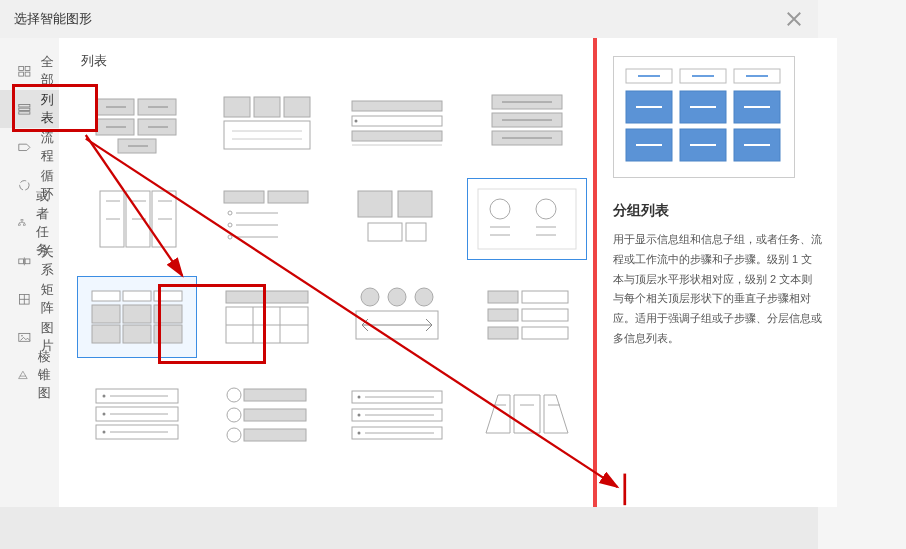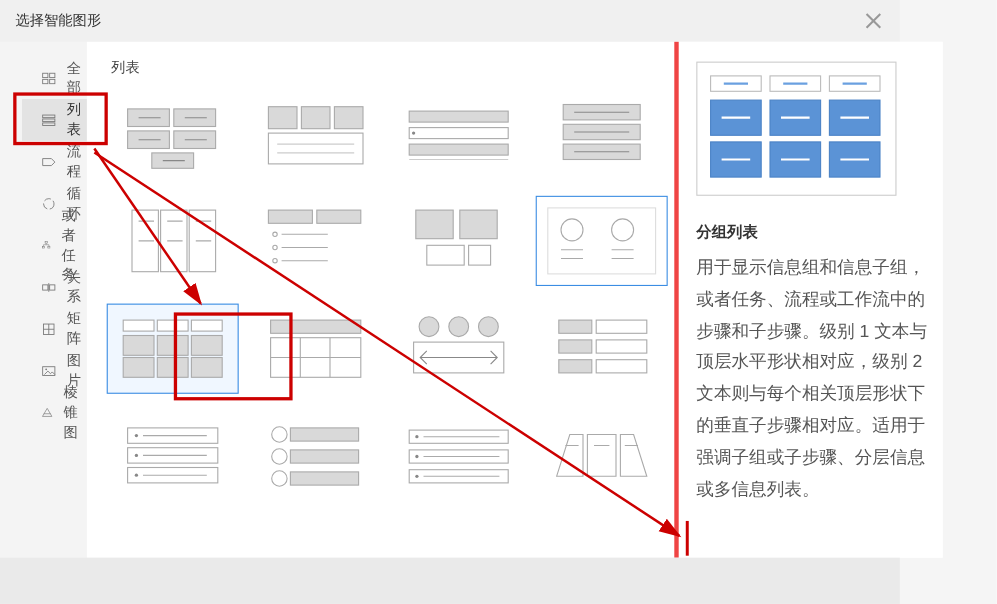--- a/index.html
+++ b/index.html
@@ -1,38 +1,38 @@
 <!DOCTYPE html>
 <html><head>
 <meta charset="utf-8">
 <style>
   html,body{margin:0;padding:0;font-family:"Microsoft YaHei","微软雅黑",Arial,sans-serif;font-size:13px;color:#333;background:#f5f5f5;}
   .dialog{width:818px;height:549px;background:#f4f4f4;position:relative;box-sizing:border-box;}
   .titlebar{height:38px;display:flex;align-items:center;justify-content:space-between;padding:0 14px;background:#f0f0f0;}
   .titlebar .title{font-size:13px;color:#333;}
   .closex{width:20px;height:20px;display:flex;align-items:center;justify-content:center;color:#888;cursor:pointer;}
-  .body{position:absolute;top:38px;left:0;right:0;bottom:42px;display:flex;margin-left:20px;}
+  .body{position:absolute;top:38px;left:0;right:0;bottom:42px;display:flex;}
   .sidebar{width:120px;background:#f4f4f4;padding-top:14px;}
   .sidebar .item{height:38px;display:flex;align-items:center;padding-left:18px;color:#555;cursor:pointer;font-size:13px;}
   .sidebar .item.active{background:#e3e3e3;color:#333;}
   .sidebar .ic{width:18px;height:18px;margin-right:10px;display:flex;align-items:center;justify-content:center;}
   .redbox{position:absolute;border:3px solid #cc0000;pointer-events:none;z-index:50;}
   .content{flex:1;background:#fff;margin:0 4px 0 0;display:flex;}
   .gallery{flex:1;overflow:auto;padding:10px 8px 10px 18px;}
   .section-title{font-size:13px;color:#444;margin:4px 0 10px 4px;}
   .grid{display:grid;grid-template-columns:repeat(4,118px);gap:16px 12px;}
   .thumb{width:118px;height:80px;background:#fff;border:1px solid transparent;display:flex;align-items:center;justify-content:center;cursor:pointer;position:relative;}
   .thumb.hover{border:1px solid #3b8de3;}
   .thumb.selected{border:1px solid #3b8de3;background:#f0f7ff;}
   .thumb svg{width:100%;height:100%;}
   .side{width:210px;border-left:4px solid #ef4444;padding:18px 14px 10px 16px;background:#fff;position:relative;}
   .preview{width:180px;height:120px;border:1px solid #ccc;background:#fff;display:flex;align-items:center;justify-content:center;margin-bottom:24px;}
   .preview svg{width:100%;height:100%;}
   .ptitle{font-size:14px;font-weight:600;margin-bottom:10px;color:#333;}
-  .pdesc{font-size:16px;color:#555;line-height:1.8;}
+  .pdesc{font-size:11px;color:#555;line-height:1.8;}
   .footer{position:absolute;left:0;right:0;bottom:0;height:42px;background:#eaeaea;}
   .arrow-layer{position:absolute;left:0;top:0;width:100%;height:100%;pointer-events:none;z-index:60;}
 </style>
 </head>
 <body>
 <div class="dialog">
 
   <div class="titlebar">
     <span class="title">选择智能图形</span>
     <span class="closex">

